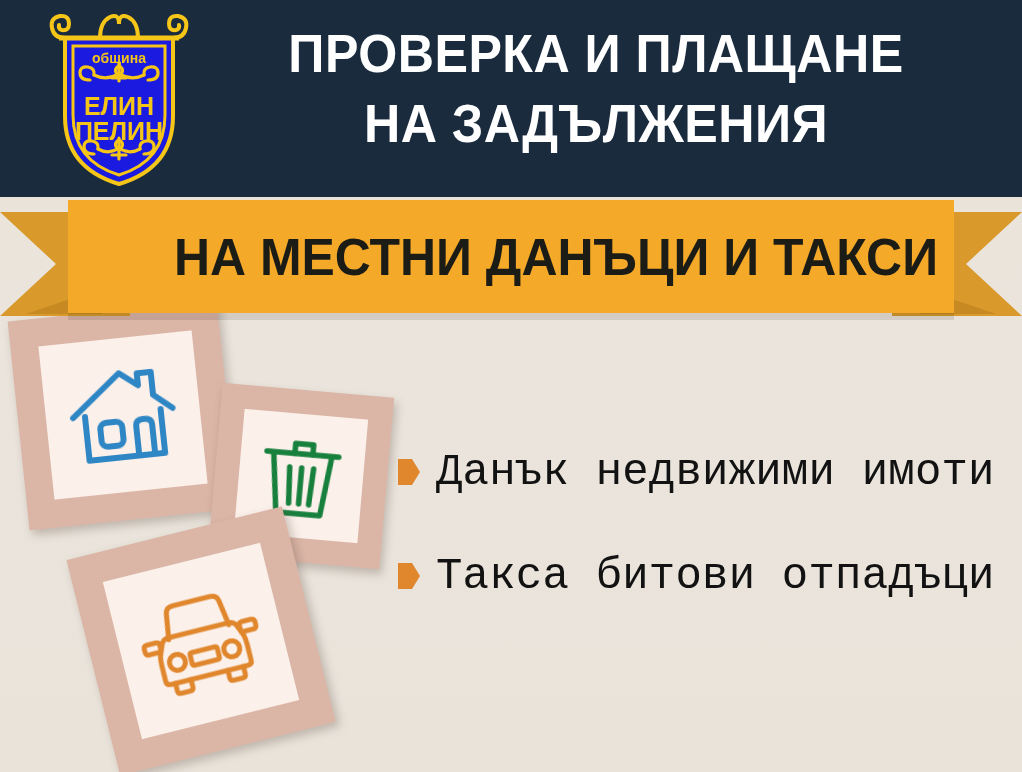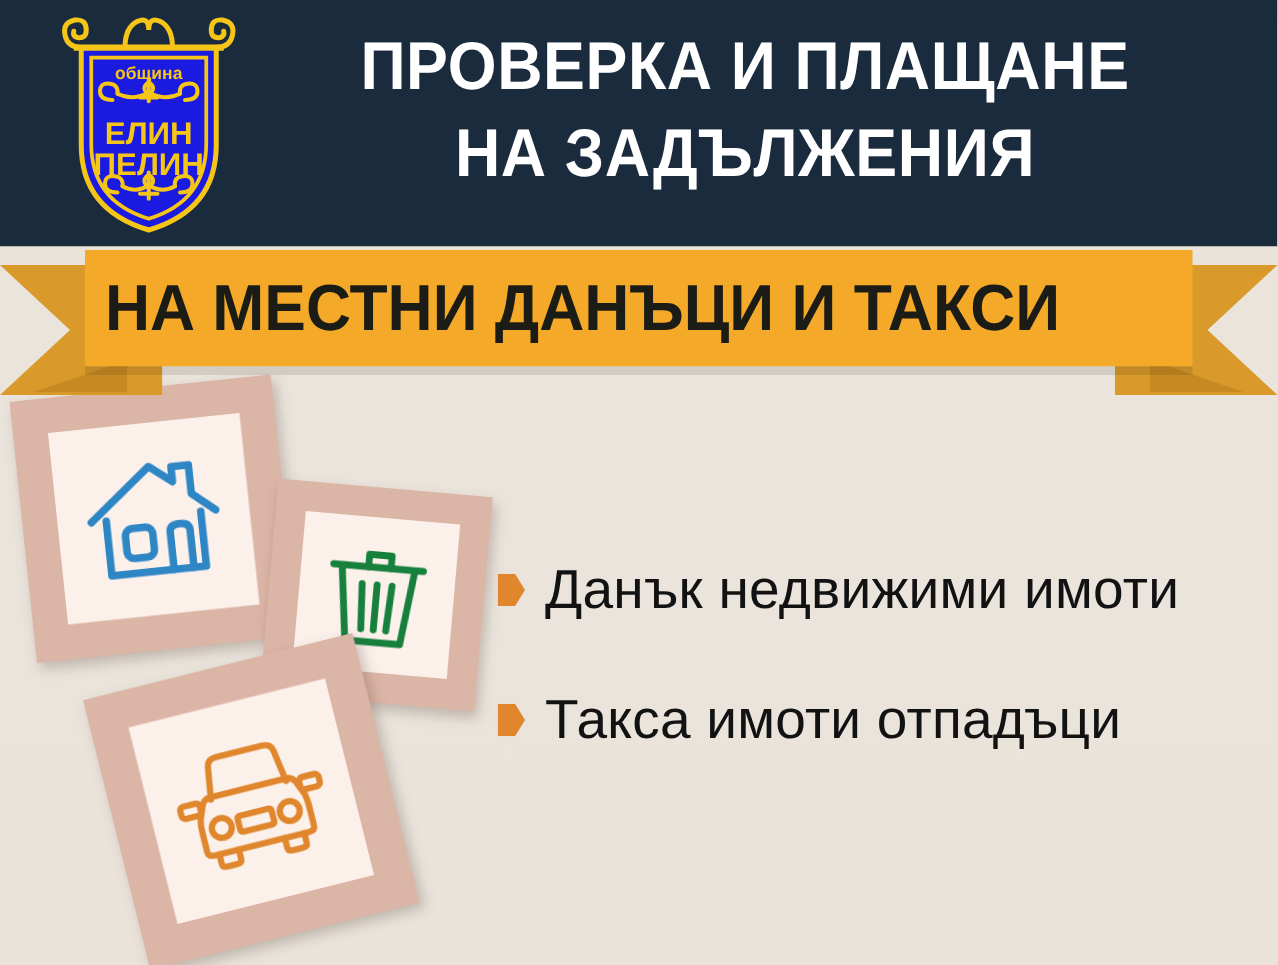--- a/index.html
+++ b/index.html
@@ -103,25 +103,25 @@
   }
   .ribbon-fold.right {
     right: 26px;
     clip-path: polygon(0 0, 76px 26px, 0 26px);
   }
   .ribbon-body {
     position: absolute;
     left: 68px;
     top: 4px;
     width: 886px;
-    height: 93px;
+    height: 113px;
     background: #f5a928;
     display: flex;
     align-items: center;
-    justify-content: flex-start;
+    justify-content: flex-end;
   }
   .ribbon-body .shadow-strip {
     position: absolute;
     left: 0;
     bottom: -7px;
     width: 886px;
     height: 7px;
     background: rgba(0,0,0,0.10);
   }
   .ribbon-text {
@@ -195,21 +195,21 @@
   }
   .bullet {
     width: 22px;
     height: 26px;
     flex: 0 0 22px;
     margin-right: 16px;
     background: #e0862c;
     clip-path: polygon(0 0, 14px 0, 22px 13px, 14px 26px, 0 26px);
   }
   .list-label {
-    font-family: Liberation Sans, sans-serif;
+    font-family: Liberation Mono, monospace;
     font-size: 44px;
     color: #121212;
     white-space: nowrap;
     letter-spacing: 0.2px;
   }
 </style>
 </head>
 <body>
 
 <div id="poster">
@@ -432,17 +432,17 @@
     </div>
   </div>
 
   <div class="list">
     <div class="list-item">
       <span class="bullet"></span>
       <span class="list-label">Данък недвижими имоти</span>
     </div>
     <div class="list-item">
       <span class="bullet"></span>
-      <span class="list-label">Такса имоти отпадъци</span>
+      <span class="list-label">Такса битови отпадъци</span>
     </div>
   </div>
 
 </div>
 
 </body></html>

